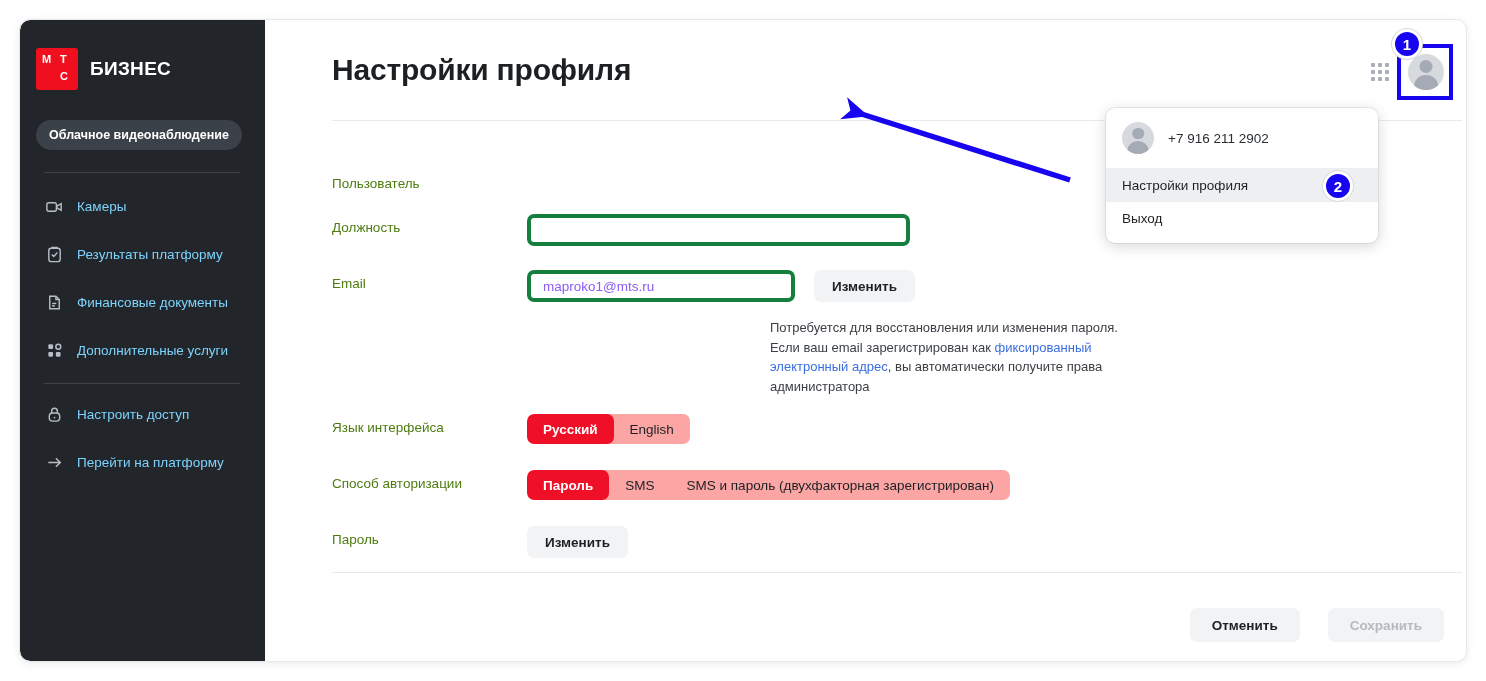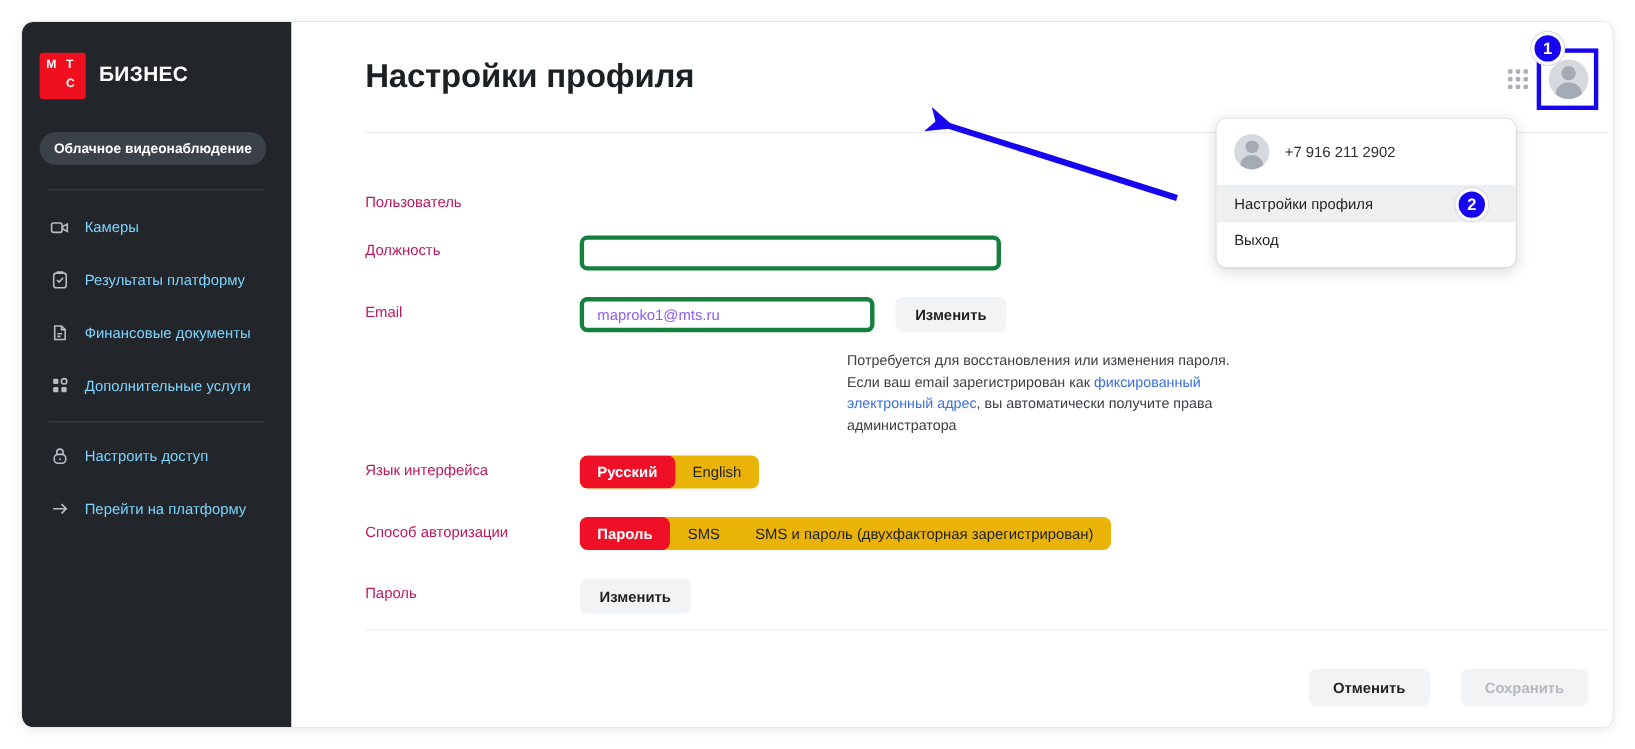--- a/index.html
+++ b/index.html
@@ -163,21 +163,21 @@
   
   .form-row {
     position: absolute;
     left: 67px;
     display: flex;
     align-items: flex-start;
   }
   .row-label {
     width: 195px;
     font-size: 13.5px;
-    color: #be185d;
+    color: #4d7c0f;
     padding-top: 6px;
   }
   .row-label.plain { padding-top: 0; }
   .text-input {
     width: 383px; height: 32px;
     border: 4px solid #15803d;
     border-radius: 7px;
     background: #ffffff;
     font-family: "Liberation Sans", sans-serif;
     font-size: 13.5px;
@@ -205,21 +205,21 @@
     width: 380px;
     font-size: 13px;
     line-height: 19.5px;
     color: #3c4046;
   }
   .hint a { color: #3a6fe0; text-decoration: none; cursor: pointer; }
 
   
   .segment {
     display: inline-flex;
-    background: #eab308;
+    background: #fca5a5;
     border-radius: 7px;
     overflow: hidden;
     height: 30px;
   }
   .segment .seg {
     display: flex; align-items: center; justify-content: center;
     height: 30px;
     padding: 0 16px;
     font-size: 13.5px;
     color: #1d2023;

